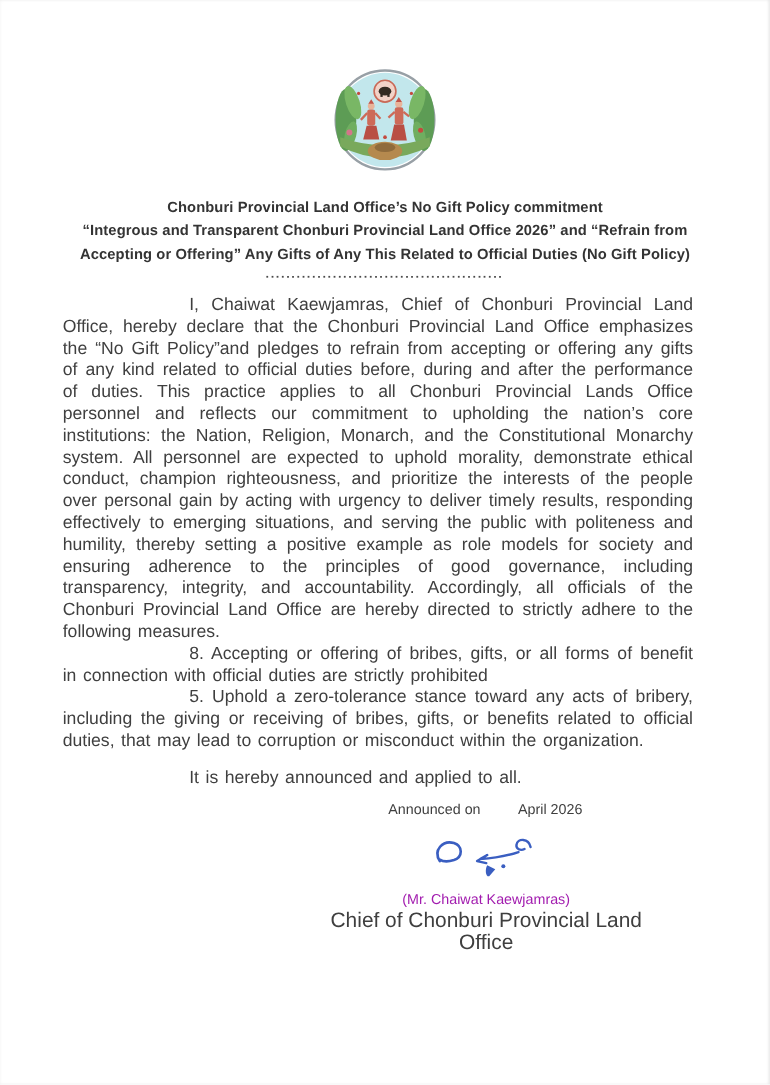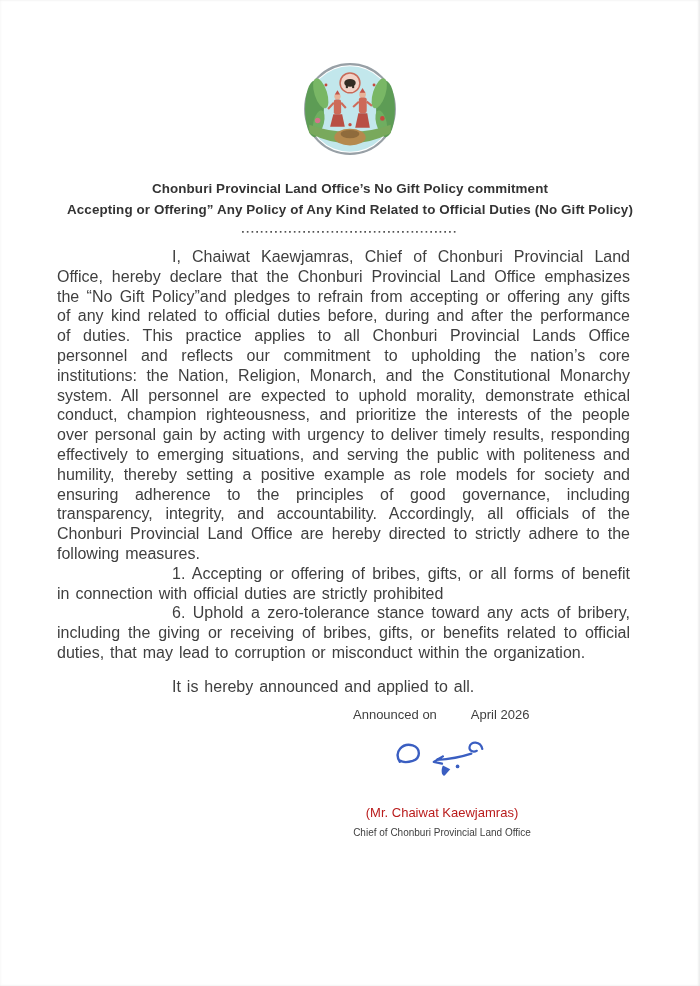--- a/index.html
+++ b/index.html
@@ -65,27 +65,27 @@
     margin-left:292px;
     width:300px;
     text-align:center;
   }
   .signature-ink{
     display:block;
     margin:0 auto;
     height:46px;
   }
   .signer-name{
-    margin-top:20px;
+    margin-top:4px;
     font-size:13px;
     line-height:20px;
-    color:#b91c1c;
+    color:#a21caf;
   }
   .signer-title{
-    font-size:10px;
+    font-size:19px;
     line-height:20px;
     color:#3f3f3f;
   }
 </style>
 </head>
 <body>
 
 <div class="page">
 
   <div class="emblem-wrap">
@@ -127,29 +127,30 @@
       <circle cx="14" cy="56" r="2.6" fill="#d4758a"></circle>
       <circle cx="76" cy="54" r="2.2" fill="#c44a3e"></circle>
       <circle cx="22" cy="22" r="1.4" fill="#c44a3e"></circle>
       <circle cx="68" cy="22" r="1.4" fill="#c44a3e"></circle>
       <circle cx="45" cy="60" r="1.6" fill="#c44a3e"></circle>
     </svg>
   </div>
 
   <div class="title-block">
     <div>Chonburi Provincial Land Office’s No Gift Policy commitment</div>
-    <div>Accepting or Offering” Any Policy of Any Kind Related to Official Duties (No Gift Policy)</div>
+    <div>“Integrous and Transparent Chonburi Provincial Land Office 2026” and “Refrain from</div>
+    <div>Accepting or Offering” Any Gifts of Any This Related to Official Duties (No Gift Policy)</div>
   </div>
 
   <div class="dot-separator">▪▪▪▪▪▪▪▪▪▪▪▪▪▪▪▪▪▪▪▪▪▪▪▪▪▪▪▪▪▪▪▪▪▪▪▪▪▪▪▪▪▪▪▪▪▪</div>
 
   <div class="body-text">
     <p>I, Chaiwat Kaewjamras, Chief of Chonburi Provincial Land Office, hereby declare that the Chonburi Provincial Land Office emphasizes the “No Gift Policy”and pledges to refrain from accepting or offering any gifts of any kind related to official duties before, during and after the performance of duties. This practice applies to all Chonburi Provincial Lands Office personnel and reflects our commitment to upholding the nation’s core institutions: the Nation, Religion, Monarch, and the Constitutional Monarchy system. All personnel are expected to uphold morality, demonstrate ethical conduct, champion righteousness, and prioritize the interests of the people over personal gain by acting with urgency to deliver timely results, responding effectively to emerging situations, and serving the public with politeness and humility, thereby setting a positive example as role models for society and ensuring adherence to the principles of good governance, including transparency, integrity, and accountability. Accordingly, all officials of the Chonburi Provincial Land Office are hereby directed to strictly adhere to the following measures.</p>
-    <p>1. Accepting or offering of bribes, gifts, or all forms of benefit in connection with official duties are strictly prohibited</p>
-    <p>6. Uphold a zero-tolerance stance toward any acts of bribery, including the giving or receiving of bribes, gifts, or benefits related to official duties, that may lead to corruption or misconduct within the organization.</p>
+    <p>8. Accepting or offering of bribes, gifts, or all forms of benefit in connection with official duties are strictly prohibited</p>
+    <p>5. Uphold a zero-tolerance stance toward any acts of bribery, including the giving or receiving of bribes, gifts, or benefits related to official duties, that may lead to corruption or misconduct within the organization.</p>
     <p class="closing-line">It is hereby announced and applied to all.</p>
   </div>
 
   <div class="announced-line">
     <span class="lead-space"></span>
     <span>Announced on</span>
     <span class="day-gap"></span>
     <span>April 2026</span>
   </div>
 

